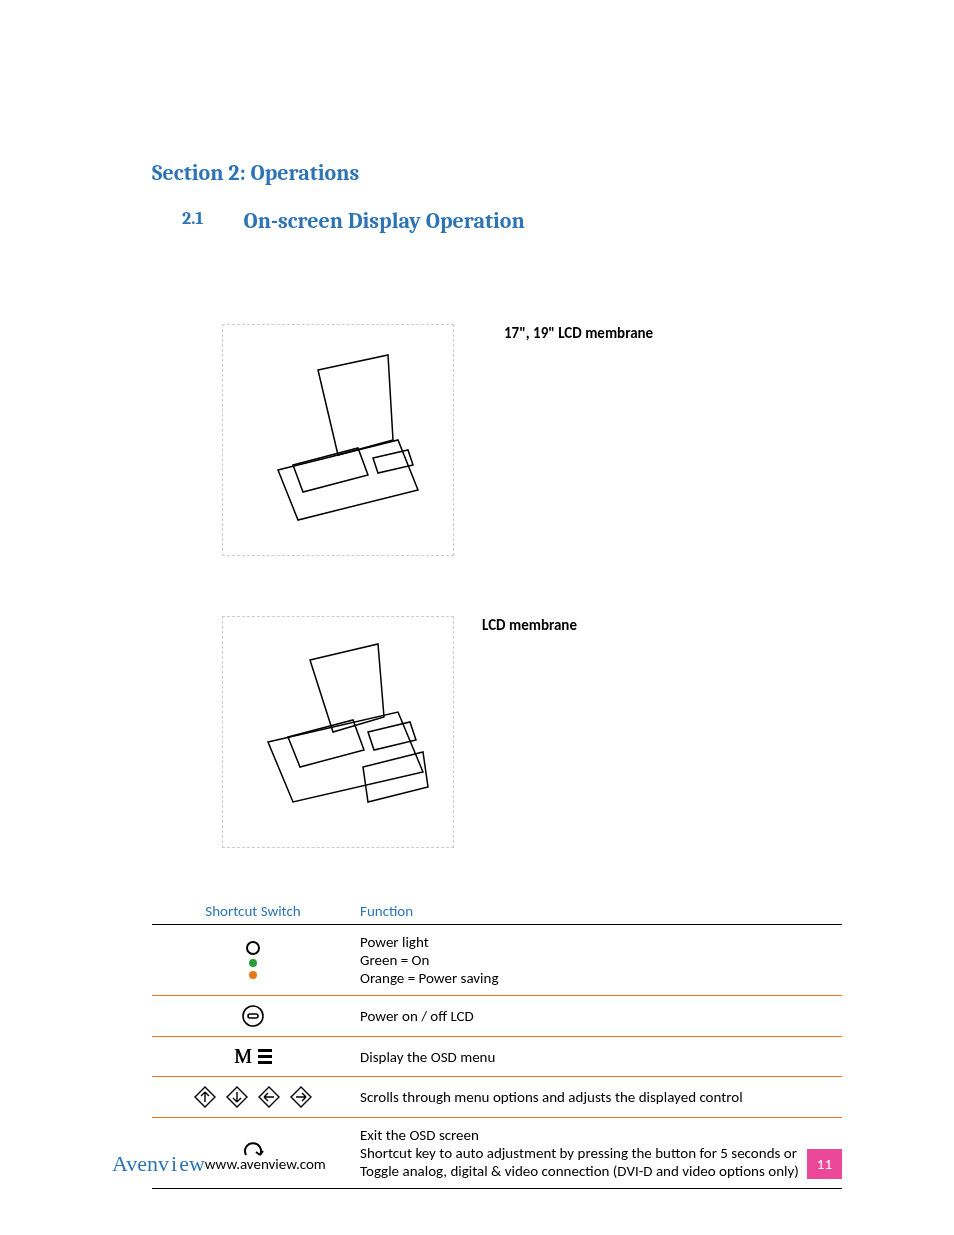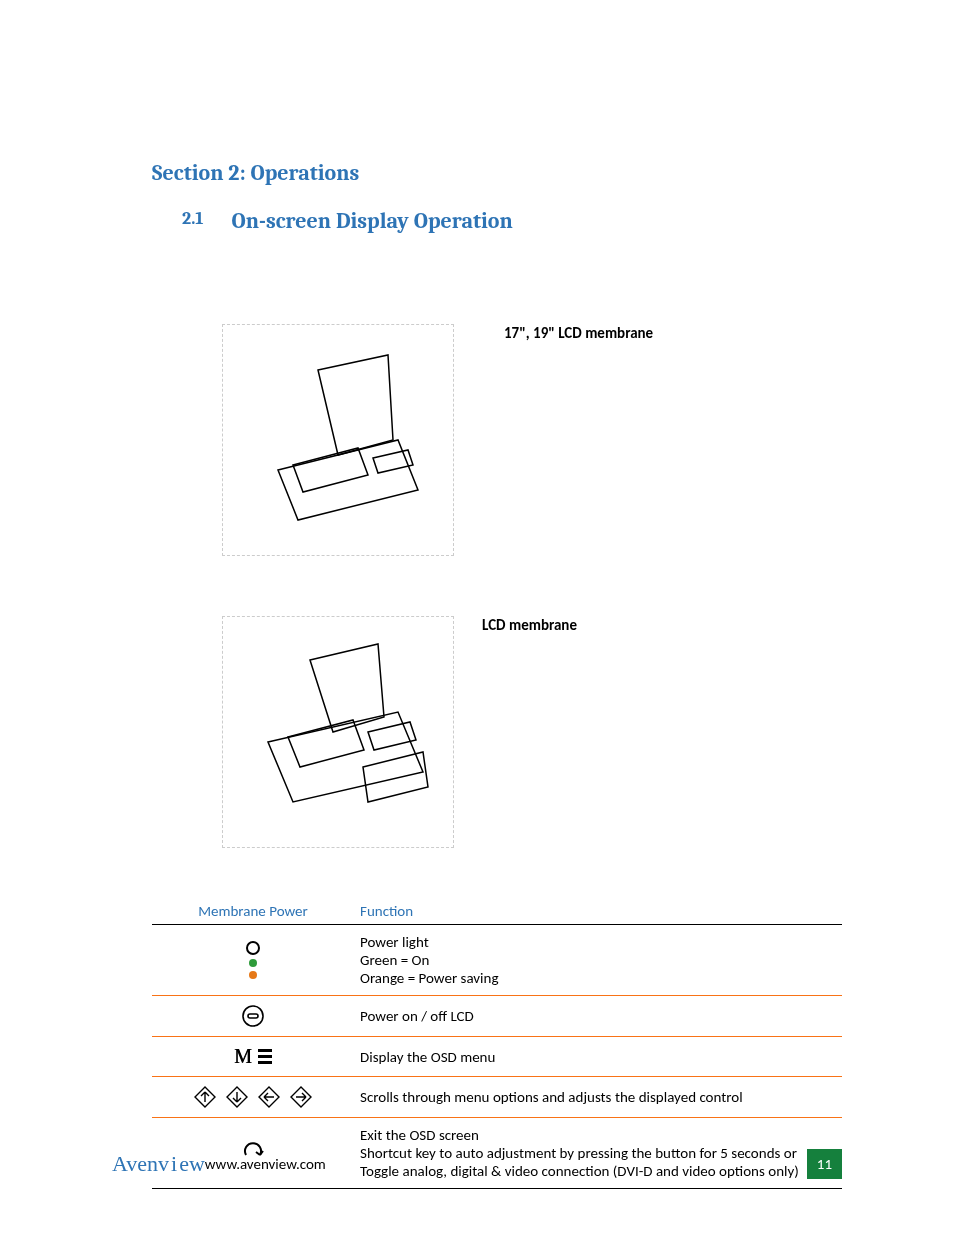--- a/index.html
+++ b/index.html
@@ -18,21 +18,21 @@
   }
   .section-title {
     font-family: Cambria, Georgia, serif;
     font-size: 22px;
     font-weight: bold;
     color: #2e74b5;
     margin: 0 0 22px 0;
   }
   .subsection {
     display: flex;
-    gap: 28px;
+    gap: 40px;
     margin-left: 30px;
   }
   .subsection-number {
     font-family: Cambria, Georgia, serif;
     font-size: 18px;
     font-weight: bold;
     color: #2e74b5;
   }
   .subsection-title {
     font-family: Cambria, Georgia, serif;
@@ -178,21 +178,21 @@
     gap: 2px;
   }
   .logo-i-dot {
     display: inline-block;
     position: relative;
   }
   .footer-url {
     flex: 1;
   }
   .footer-page {
-    background: #15803d;
+    background: #ec4899;
     color: #fff;
     padding: 6px 10px;
     font-size: 15px;
   }
   tr.no-bottom td { border-bottom: 1.5px solid #000; }
 </style>
 </head>
 <body>
 
 <div class="content">
@@ -228,21 +228,21 @@
         </g>
       </svg>
     </div>
     <div class="figure-caption">LCD membrane</div>
   </div>
 
   <div class="table-wrap">
     <table>
       <thead>
         <tr>
-          <th class="col1">Membrane Power</th>
+          <th class="col1">Shortcut Switch</th>
           <th>Function</th>
         </tr>
       </thead>
       <tbody>
         <tr>
           <td class="switch-cell">
             <div class="power-indicator">
               <span class="circle-outline"></span>
               <span class="dot-green"></span>
               <span class="dot-orange"></span>

